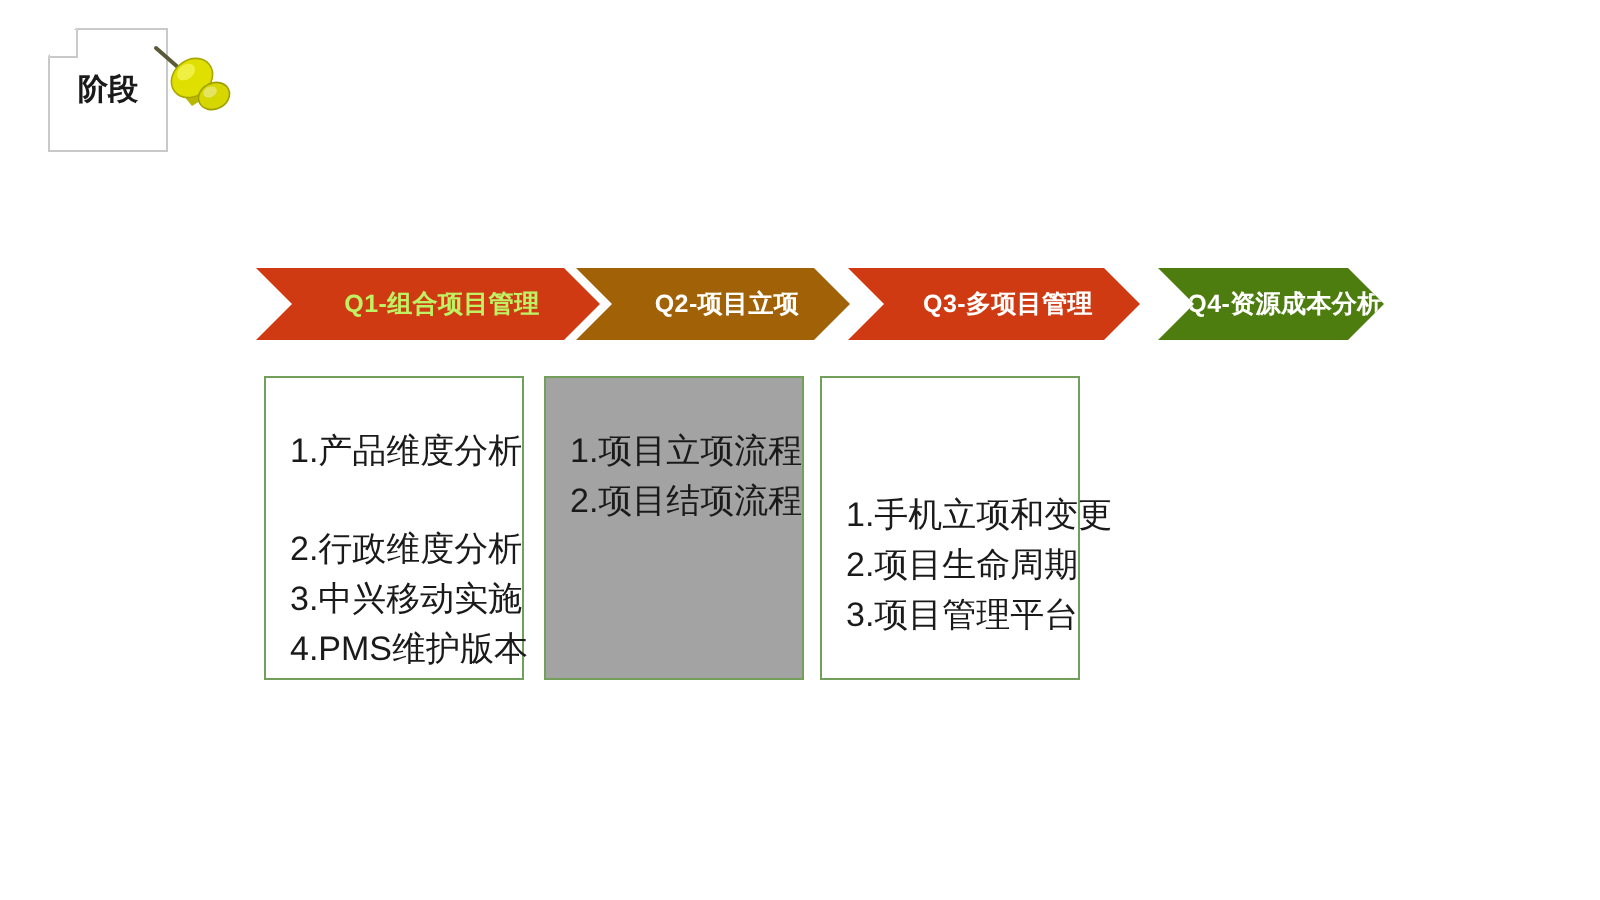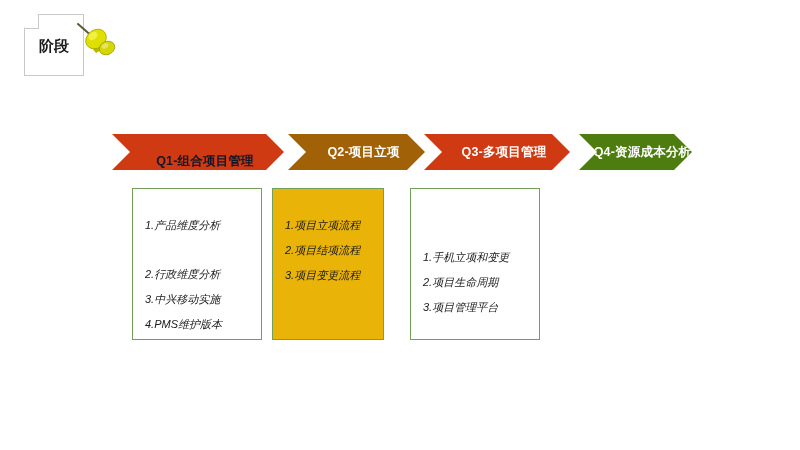--- a/index.html
+++ b/index.html
@@ -106,25 +106,24 @@
   .detail-box {
     position: absolute;
     top: 0;
     height: 152px;
     border: 1px solid #72a05a;
     background: #ffffff;
     box-sizing: border-box;
     padding: 24px 0 0 12px;
   }
   .detail-box .bullet {
-    font-size: 11px;
+    font-size: 17px;
     color: #1a1a1a;
     line-height: 25px;
     white-space: nowrap;
-    font-style: italic;
   }
 </style>
 </head>
 <body style="background: rgb(255, 255, 255);">
 
 <div id="note-card">
   <div class="note-paper" style="border-color: rgb(201, 201, 201);"></div>
   <div class="note-fold" style="border-right-color: rgb(201, 201, 201); border-bottom-color: rgb(201, 201, 201);"></div>
   <div class="note-label" style="color: rgb(26, 26, 26);">阶段</div>
 </div>
@@ -141,21 +140,21 @@
 
     <ellipse cx="19" cy="14" rx="5" ry="3.6" transform="rotate(-38 19 14)" fill="#f2f24d" opacity="0.85"></ellipse>
 
     <ellipse cx="33" cy="26" rx="8" ry="6.5" transform="rotate(-25 33 26)" fill="#d6d600"></ellipse>
     <ellipse cx="33" cy="26" rx="8" ry="6.5" transform="rotate(-25 33 26)" fill="none" stroke="#a0a000" stroke-width="0.8"></ellipse>
     <ellipse cx="31" cy="24" rx="3.6" ry="2.6" transform="rotate(-25 31 24)" fill="#ececa0" opacity="0.6"></ellipse>
   </svg>
 </div>
 
 <div id="phase-band">
-  <div class="chevron" style="left: 0px; width: 172px; background: rgb(208, 58, 18); color: #0f172a; align-items: flex-end;">
+  <div class="chevron" style="left: 16px; width: 172px; background: rgb(208, 58, 18); color: #bef264;">
     <span class="chev-label">Q1-组合项目管理</span>
   </div>
   <div class="chevron" style="left: 176px; width: 137px; background: #a16207; color: rgb(255, 255, 255);">
     <span class="chev-label">Q2-项目立项</span>
   </div>
   <div class="chevron" style="left: 312px; width: 146px; background: rgb(208, 58, 18); color: #ffffff;">
     <span class="chev-label">Q3-多项目管理</span>
   </div>
   <div class="chevron" style="left: 467px; width: 113px; background: #4d7c0f; color: rgb(255, 255, 255);">
     <span class="chev-label">Q4-资源成本分析</span>
@@ -164,24 +163,23 @@
 
 <div id="detail-row">
 
   <div class="detail-box" style="left: 0px; width: 130px; border-color: rgb(114, 160, 90); background: rgb(255, 255, 255);">
     <div class="bullet" style="color: rgb(26, 26, 26);">1.产品维度分析</div>
     <div class="bullet" style="color: rgb(26, 26, 26); margin-top: 24px;">2.行政维度分析</div>
     <div class="bullet" style="color: rgb(26, 26, 26);">3.中兴移动实施</div>
     <div class="bullet" style="color: rgb(26, 26, 26);">4.PMS维护版本</div>
   </div>
 
-  <div class="detail-box" style="left: 140px; width: 112px; border-color: rgb(114, 160, 90); background: #eab308;">
+  <div class="detail-box" style="left: 140px; width: 130px; border-color: rgb(114, 160, 90); background: #a3a3a3;">
     <div class="bullet" style="color: rgb(26, 26, 26);">1.项目立项流程</div>
     <div class="bullet" style="color: rgb(26, 26, 26);">2.项目结项流程</div>
-    <div class="bullet" style="color: rgb(26, 26, 26);">3.项目变更流程</div>
   </div>
 
   <div class="detail-box" style="left: 278px; width: 130px; border-color: rgb(114, 160, 90); background: rgb(255, 255, 255);">
     <div class="bullet" style="color: rgb(26, 26, 26); margin-top: 32px;">1.手机立项和变更</div>
     <div class="bullet" style="color: rgb(26, 26, 26);">2.项目生命周期</div>
     <div class="bullet" style="color: rgb(26, 26, 26);">3.项目管理平台</div>
   </div>
 
 
 </div>

